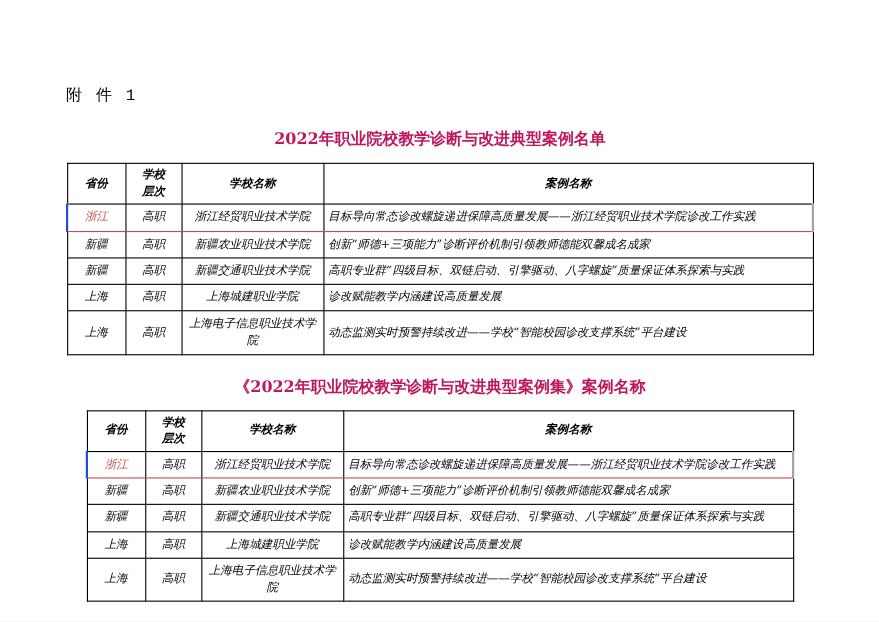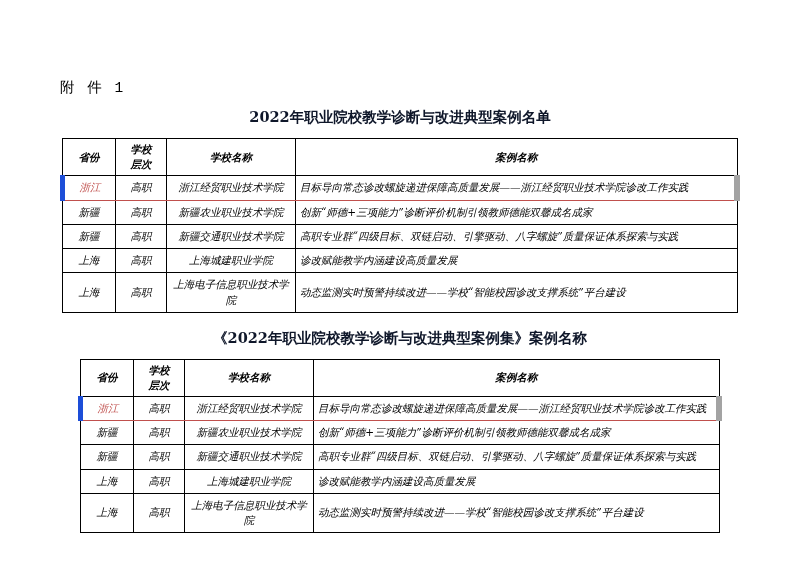--- a/index.html
+++ b/index.html
@@ -31,22 +31,22 @@
     color: #000;
     letter-spacing: 2px;
     margin: 0 0 8px 0;
     line-height: 1.4;
   }
   .doc-title {
     font-family: "DejaVu Serif", "Liberation Serif", serif;
     font-size: 14.5px;
     font-weight: bold;
     text-align: center;
-    color: #0f172a;
-    margin: 4px 0 10px 0;
+    color: #be185d;
+    margin: 18px 0 10px 0;
     line-height: 1.5;
   }
   table.listing {
     border-collapse: collapse;
     width: 100%;
     table-layout: fixed;
     font-family: "DejaVu Serif", "Liberation Serif", serif;
     font-style: italic;
   }
   table.listing td, table.listing th {
@@ -70,22 +70,22 @@
   .hl-row td {
     border-color: #c0504d;
   }
   .hl-row td.c-prov,
   .hl-row td.c-level,
   .hl-row td.c-school,
   .hl-row td.c-case {
     border-top: 1px solid #c0504d;
     border-bottom: 1px solid #c0504d;
   }
-  .hl-row td.c-prov { border-left: 5px solid #1d4ed8; }
-  .hl-row td.c-case { border-right: 6px solid #a3a3a3; }
+  .hl-row td.c-prov { border-left: 2px solid #1d4ed8; }
+  .hl-row td.c-case { border-right: 2px solid #a3a3a3; }
   .hl-row td.c-prov span { color: #c0504d; }
   .block-two {
     margin-top: 14px;
   }
   .tbl2-wrap {
     padding-left: 18px;
     padding-right: 18px;
   }
   .two-line-cell {
     line-height: 1.5;

